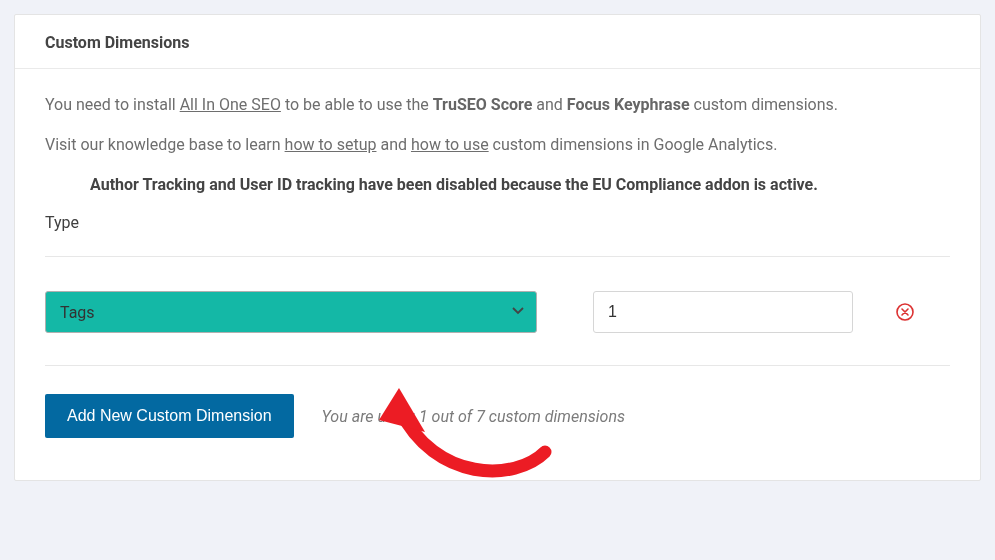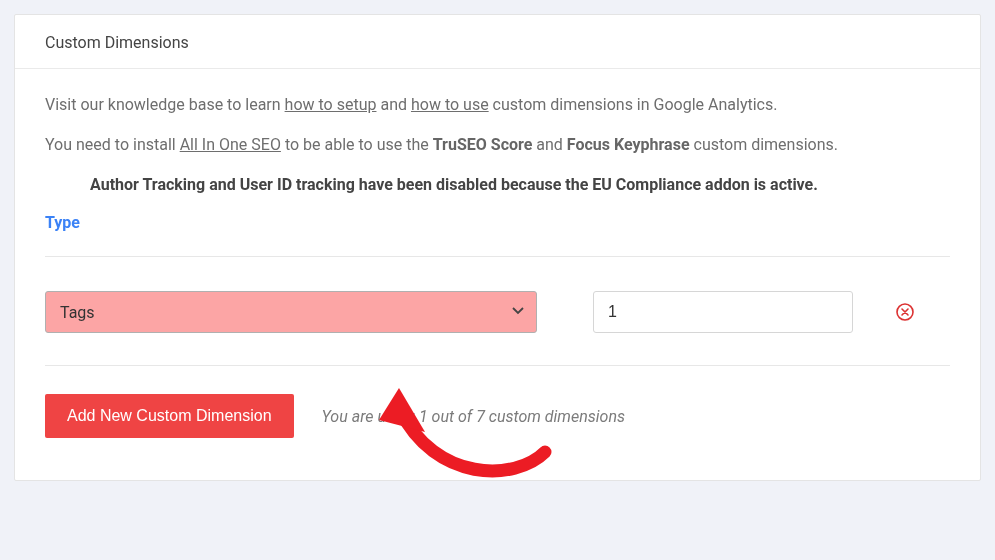--- a/index.html
+++ b/index.html
@@ -13,21 +13,21 @@
   .card {
     background: #fff;
     border: 1px solid #e4e4e4;
     border-radius: 2px;
     width: 100%;
   }
   .card-header {
     padding: 18px 30px 16px 30px;
     border-bottom: 1px solid #eaeaea;
     font-size: 16px;
-    font-weight: 400;
+    font-weight: 700;
     color: #444;
   }
   .card-body {
     padding: 24px 30px 12px 30px;
   }
   .intro p {
     margin: 0 0 16px 0;
     font-size: 16px;
     line-height: 1.5;
     color: #6e6e6e;
@@ -45,22 +45,22 @@
   }
   .columns {
     display: flex;
     gap: 0;
     margin-top: 12px;
   }
   .col-type { flex: 0 0 550px; }
   .col-id { flex: 1 1 auto; }
   .col-label {
     font-size: 16px;
-    font-weight: 700;
-    color: #3b82f6;
+    font-weight: 400;
+    color: #404040;
     padding-bottom: 20px;
   }
   .hr {
     height: 1px;
     background: #e7e7e7;
     margin: 4px 0 34px 0;
   }
   .row {
     display: flex;
     align-items: center;
@@ -69,21 +69,21 @@
     position: relative;
     width: 492px;
   }
   .select {
     width: 100%;
     height: 42px;
     border: 1px solid #b0b0b0;
     border-radius: 3px;
     padding: 0 38px 0 14px;
     font-size: 16px;
-    background: #fca5a5;
+    background: #14b8a6;
     color: #333;
     display: flex;
     align-items: center;
     cursor: pointer;
   }
   .select-caret {
     position: absolute;
     right: 12px;
     top: 50%;
     transform: translateY(-50%);
@@ -113,21 +113,21 @@
     margin: 32px 0 28px 0;
   }
   .footer-row {
     display: flex;
     align-items: center;
     gap: 28px;
     position: relative;
     padding-bottom: 30px;
   }
   .add-btn {
-    background: #ef4444;
+    background: #0369a1;
     color: #fff;
     border: none;
     font-size: 16px;
     padding: 13px 22px;
     border-radius: 2px;
     cursor: pointer;
     text-align: right;
   }
   .usage {
     font-style: italic;
@@ -145,24 +145,24 @@
 <body>
 
 <div class="card">
 
   <div class="card-header">Custom Dimensions</div>
 
   <div class="card-body">
 
     <div class="intro">
       <p>
-        <span>Visit our knowledge base to learn </span><a href="#" class="link">how to setup</a><span> and </span><a href="#" class="link">how to use</a><span> custom dimensions in Google Analytics.</span>
+        <span>You need to install </span><a href="#" class="link">All In One SEO</a><span> to be able to use the </span><strong>TruSEO Score</strong><span> and </span><strong>Focus Keyphrase</strong><span> custom dimensions.</span>
       </p>
       <p>
-        <span>You need to install </span><a href="#" class="link">All In One SEO</a><span> to be able to use the </span><strong>TruSEO Score</strong><span> and </span><strong>Focus Keyphrase</strong><span> custom dimensions.</span>
+        <span>Visit our knowledge base to learn </span><a href="#" class="link">how to setup</a><span> and </span><a href="#" class="link">how to use</a><span> custom dimensions in Google Analytics.</span>
       </p>
       <p class="warn">Author Tracking and User ID tracking have been disabled because the EU Compliance addon is active.</p>
     </div>
 
     <div class="columns">
       <div class="col-type col-label">Type</div>
     </div>
 
     <div class="hr"></div>
 

